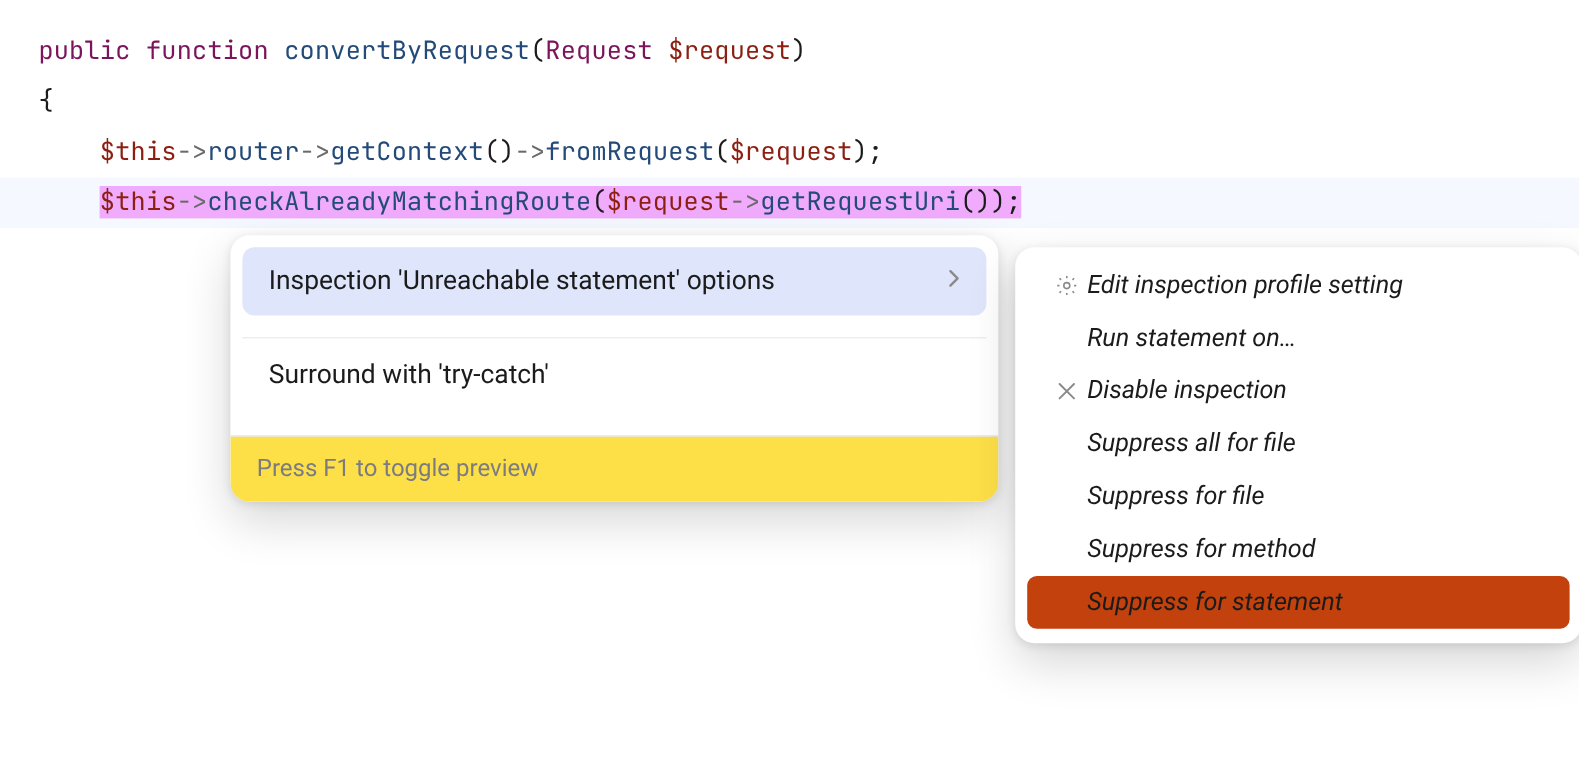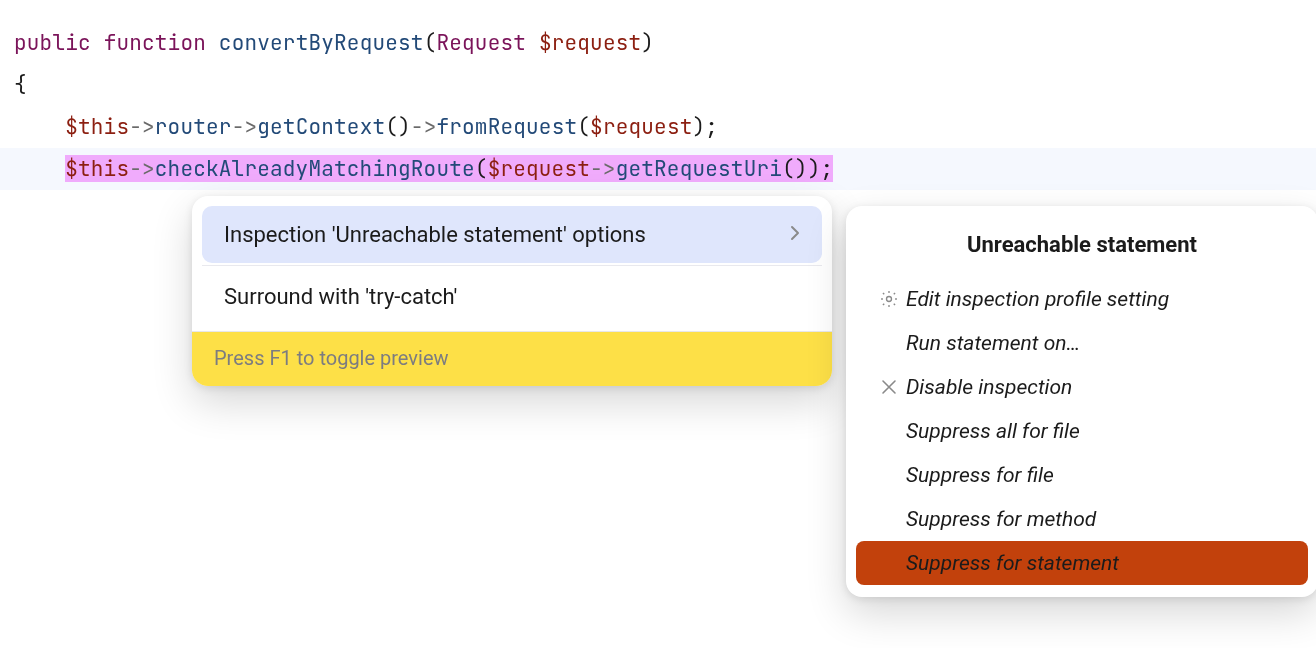--- a/index.html
+++ b/index.html
@@ -17,21 +17,21 @@
   .code-area {
     position: relative;
     padding: 22px 0 0 0;
     font-family: "JetBrains Mono", Menlo, Monaco, Consolas, monospace;
     font-size: 21px;
     line-height: 42px;
     letter-spacing: 0.2px;
   }
   .code-line {
     white-space: pre;
-    padding-left: 14px;
+    padding-left: 32px;
   }
   .code-line.highlighted {
     background: #f5f8fe;
   }
   .tok-keyword { color: #7b145a; }
   .tok-var     { color: #8c1f11; }
   .tok-func    { color: #234a78; }
   .tok-type    { color: #7b145a; }
   .tok-arrow   { color: #6a6a6a; }
   .tok-paren   { color: #1b1b1b; }
@@ -52,21 +52,21 @@
     top: 196px;
     left: 192px;
     width: 640px;
   }
   .popup1 .item {
     display: flex;
     align-items: center;
     justify-content: space-between;
     font-size: 22px;
     padding: 16px 22px 16px 22px;
-    margin: 10px 10px 2px 10px;
+    margin: 10px 10px 18px 10px;
     border-radius: 10px;
     cursor: default;
   }
   .popup1 .item.active {
     background: #dfe6fc;
   }
   .popup1 .item .label { flex: 1; }
   .popup1 .item .chev {
     color: #8a8a8a;
     font-size: 18px;
@@ -146,21 +146,20 @@
         </svg>
     </span>
   </div>
   <div class="item plain">
     <span class="label">Surround with 'try-catch'</span>
   </div>
   <div class="hint">Press F1 to toggle preview</div>
 </div>
 
 <div class="popup popup2">
-  <div class="title">Unreachable statement</div>
 
   <div class="row">
     <span class="icon-slot">
       <svg width="20" height="20" viewBox="0 0 24 24" fill="none" stroke="currentColor" stroke-width="1.6">
         <circle cx="12" cy="12" r="3"></circle>
         <path d="M12 2.5v2.2M12 19.3v2.2M4.7 4.7l1.6 1.6M17.7 17.7l1.6 1.6M2.5 12h2.2M19.3 12h2.2M4.7 19.3l1.6-1.6M17.7 6.3l1.6-1.6"></path>
       </svg>
     </span>
     <span class="label">Edit inspection profile setting</span>
   </div>

